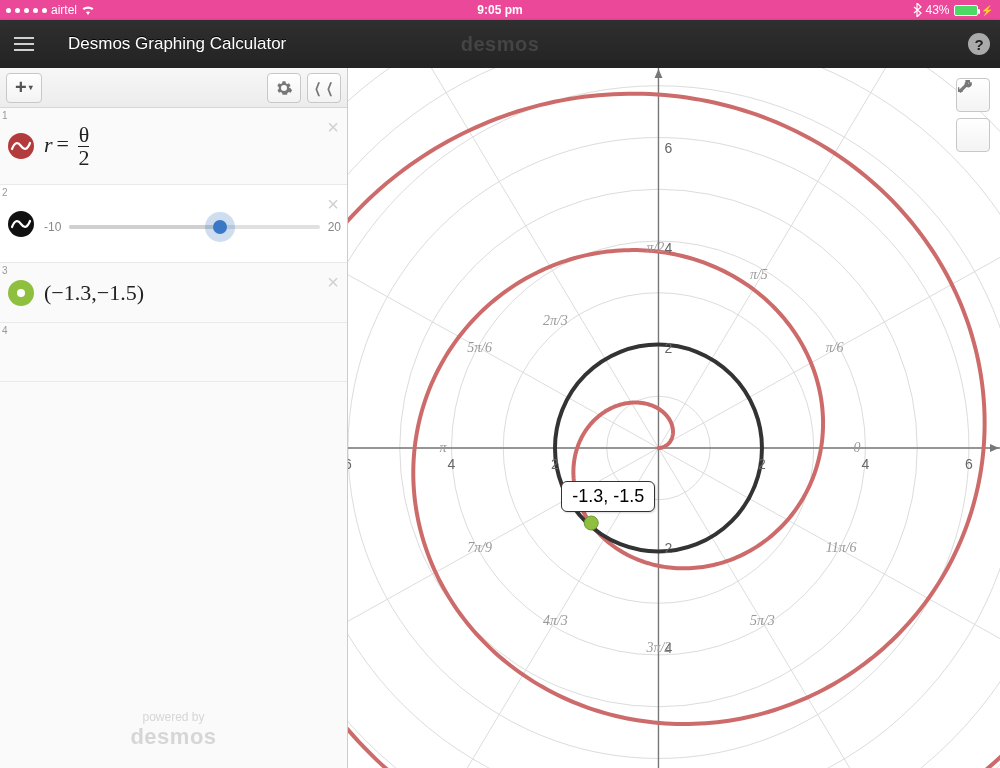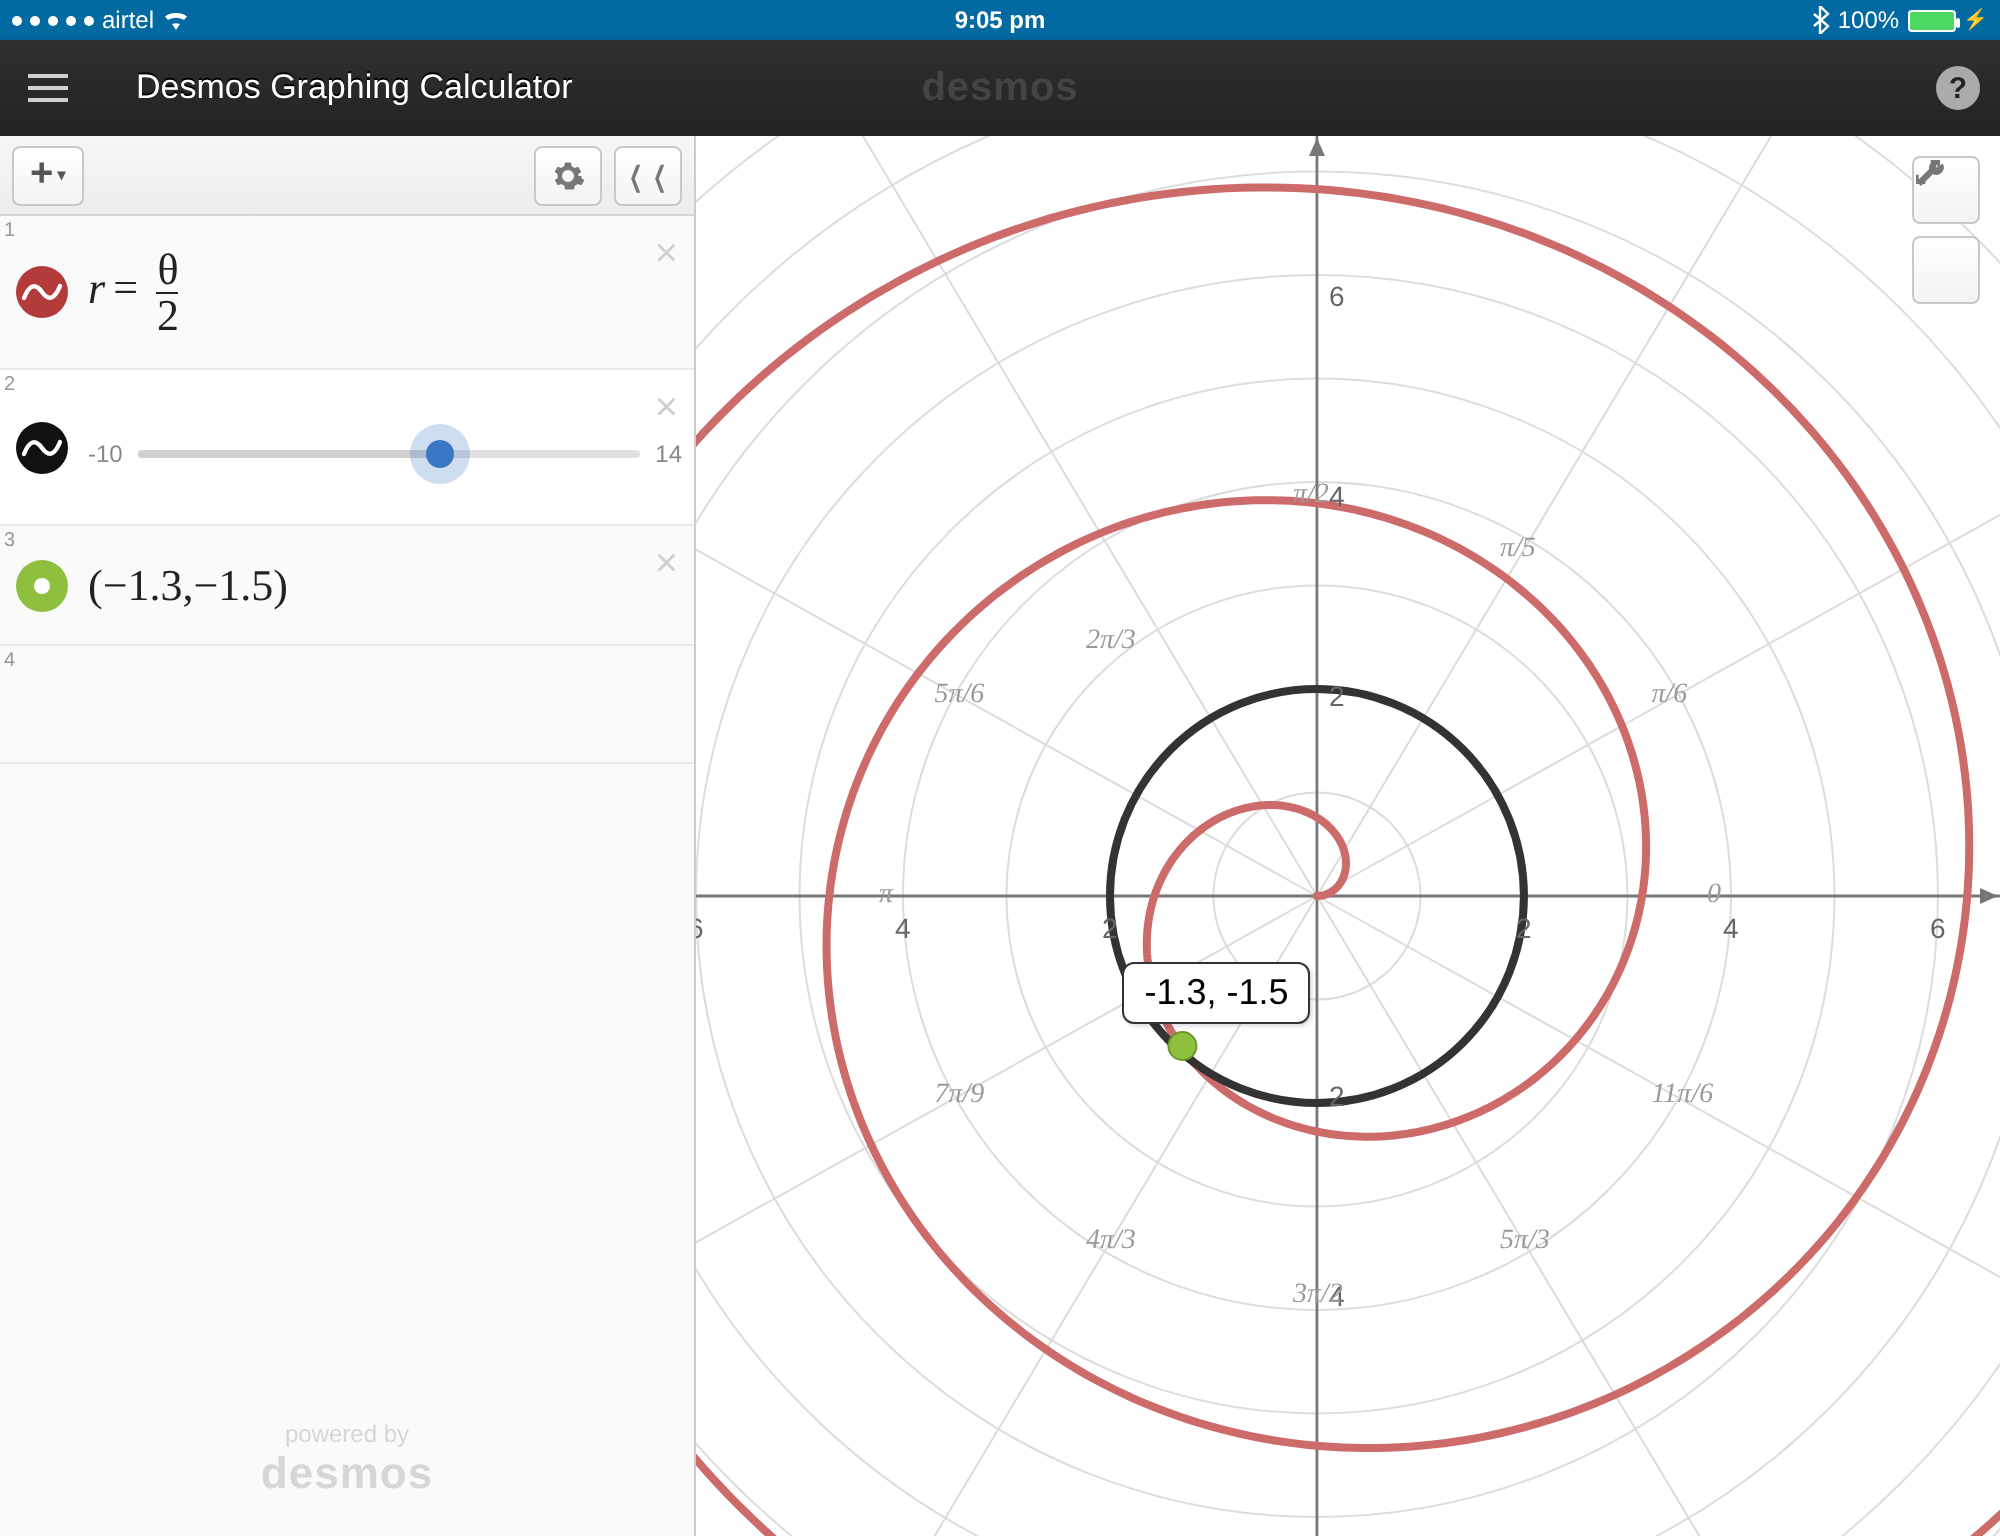--- a/index.html
+++ b/index.html
@@ -1,21 +1,21 @@
 <!DOCTYPE html>
 <html><head>
 <meta charset="utf-8">
 <style>
   * { box-sizing: border-box; margin: 0; padding: 0; }
   html, body { width: 1000px; height: 768px; font-family: Arial, Helvetica, sans-serif; overflow: hidden; background:#fff; }
   
   .status-bar {
     position: relative;
     height: 20px;
-    background: #0369a1;
+    background: #ec4899;
     color: #fff;
     font-size: 12px;
     display: flex;
     align-items: center;
     justify-content: space-between;
     padding: 0 6px;
     gap: 16px;
   }
   .status-left, .status-right { display:flex; align-items:center; gap:4px; }
   .status-center { position:absolute; left:50%; transform:translateX(-50%); font-weight:600; }
@@ -107,21 +107,21 @@
     <span>airtel</span>
     <svg width="14" height="11" viewBox="0 0 14 11">
         <path d="M7 10 L9 7 A5 5 0 0 0 5 7 Z M3 5 A8 8 0 0 1 11 5 L12.5 3.2 A10 10 0 0 0 1.5 3.2 Z" fill="#fff"></path>
       </svg>
   </div>
   <div class="status-center">9:05 pm</div>
   <div class="status-right">
     <svg width="9" height="14" viewBox="0 0 9 14">
         <path d="M4 0 V14 L8 10 L1 4 M4 0 L8 4 L1 10" stroke="#fff" stroke-width="1.2" fill="none"></path>
       </svg>
-    <span>100%</span>
+    <span>43%</span>
     <span class="battery"></span>
     <span class="bolt">⚡</span>
   </div>
 </div>
 
 <div class="app-header">
   <div class="hamburger">
       <span></span>
       <span></span>
       <span></span>
@@ -186,21 +186,21 @@
               </svg>
           </span>
         </div>
         <div class="expr-body">
           <div class="slider-wrap">
             <span class="lim">-10</span>
             <div class="slider">
                 <div class="fill"></div>
                 <div class="thumb"></div>
               </div>
-            <span class="lim">14</span>
+            <span class="lim">20</span>
           </div>
         </div>
         <span class="expr-close">×</span>
       </div>
 
       <div class="expr-row" style="height:56px;">
         <span class="expr-num">3</span>
         <div class="expr-gutter">
           <span class="icon-circle" style="background:#8fbf3f">
             <svg viewBox="0 0 22 22">

